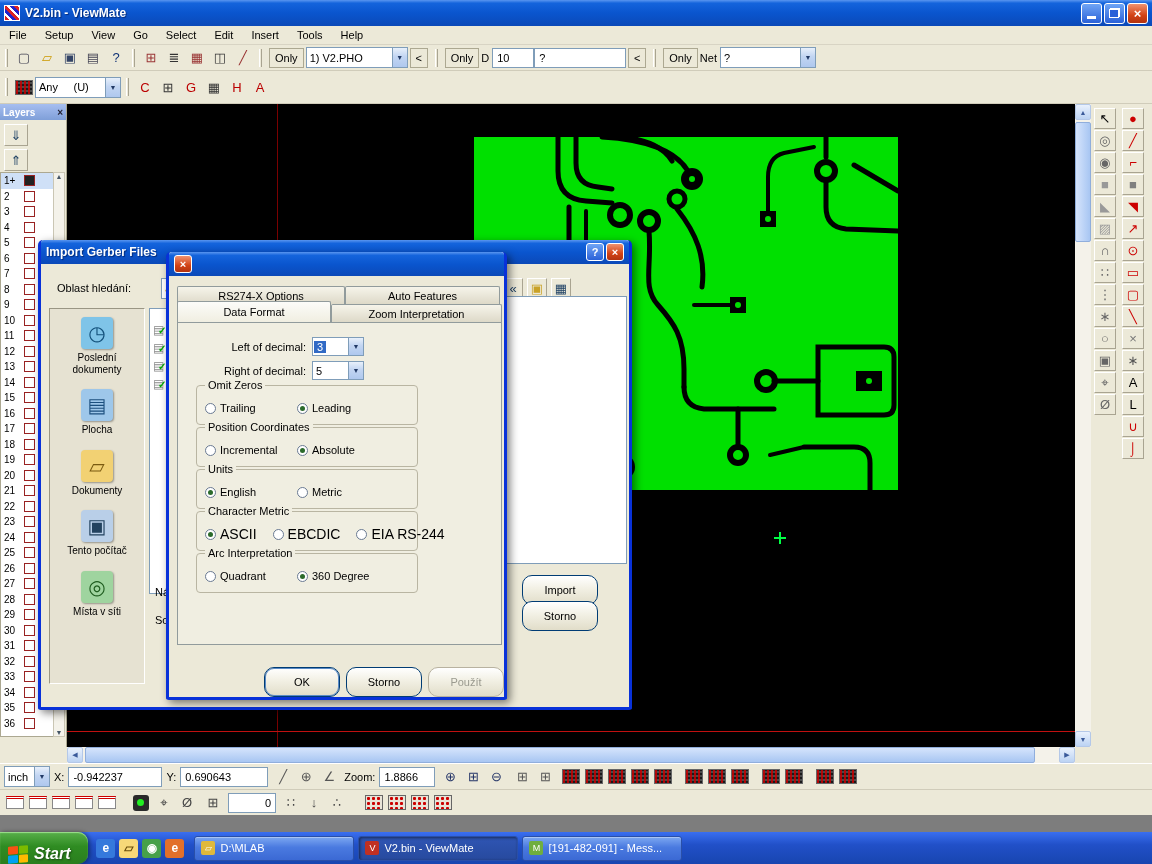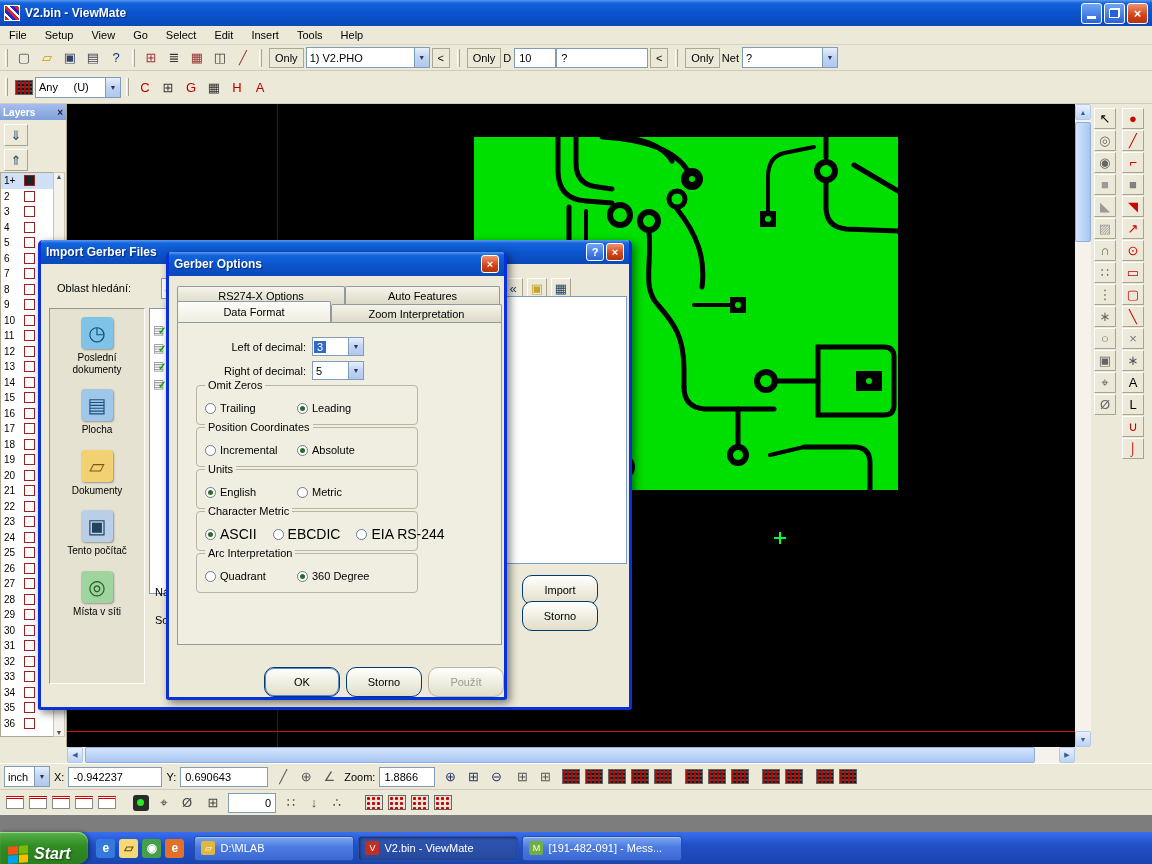--- a/index.html
+++ b/index.html
@@ -268,21 +268,21 @@
         </div>
         <div class="tbtn">
           <span class="glyph" style="color: rgb(51, 51, 51);">◫</span>
         </div>
         <div class="tbtn">
           <span class="glyph" style="color: rgb(153, 51, 51);">╱</span>
         </div>
       </span>
     <span class="grip"></span>
     <span class="flatbtn">Only</span>
-    <div class="combo" style="width:124px">
+    <div class="combo" style="width:102px">
       <span class="combo-text">1) V2.PHO</span>
       <span class="combo-arrow">▼</span>
     </div>
     <span class="smallbtn">&lt;</span>
     <span class="grip"></span>
     <span class="flatbtn">Only</span>
     <span class="lbl">D</span>
     <span class="inset" style="width:42px;margin-left:3px">10</span>
     <span class="inset" style="width:92px">?</span>
     <span class="smallbtn">&lt;</span>
@@ -865,21 +865,20 @@
       <div class="preview"></div>
       <div class="xpbtn" style="left:481px;top:311px">Import</div>
       <div class="xpbtn" style="left:481px;top:337px">Storno</div>
       <span class="abs lbl" style="left:114px;top:322px">Ná</span>
       <span class="abs lbl" style="left:114px;top:350px">So</span>
     </div>
   </div>
 
   <div id="gerber-dialog" class="xp-window">
     <div class="xp-titlebar">
-      <span class="xp-title">Gerber Options</span>
       <span class="xp-tbtns">
         <span class="dbtn close">×</span>
       </span>
     </div>
     <div class="xp-body">
       <div class="tabrow" style="left:8px;top:10px">
         <div class="tab" style="width:168px">RS274-X Options</div>
         <div class="tab" style="width:155px">Auto Features</div>
       </div>
       <div class="tabrow" style="left:8px;top:28px">

